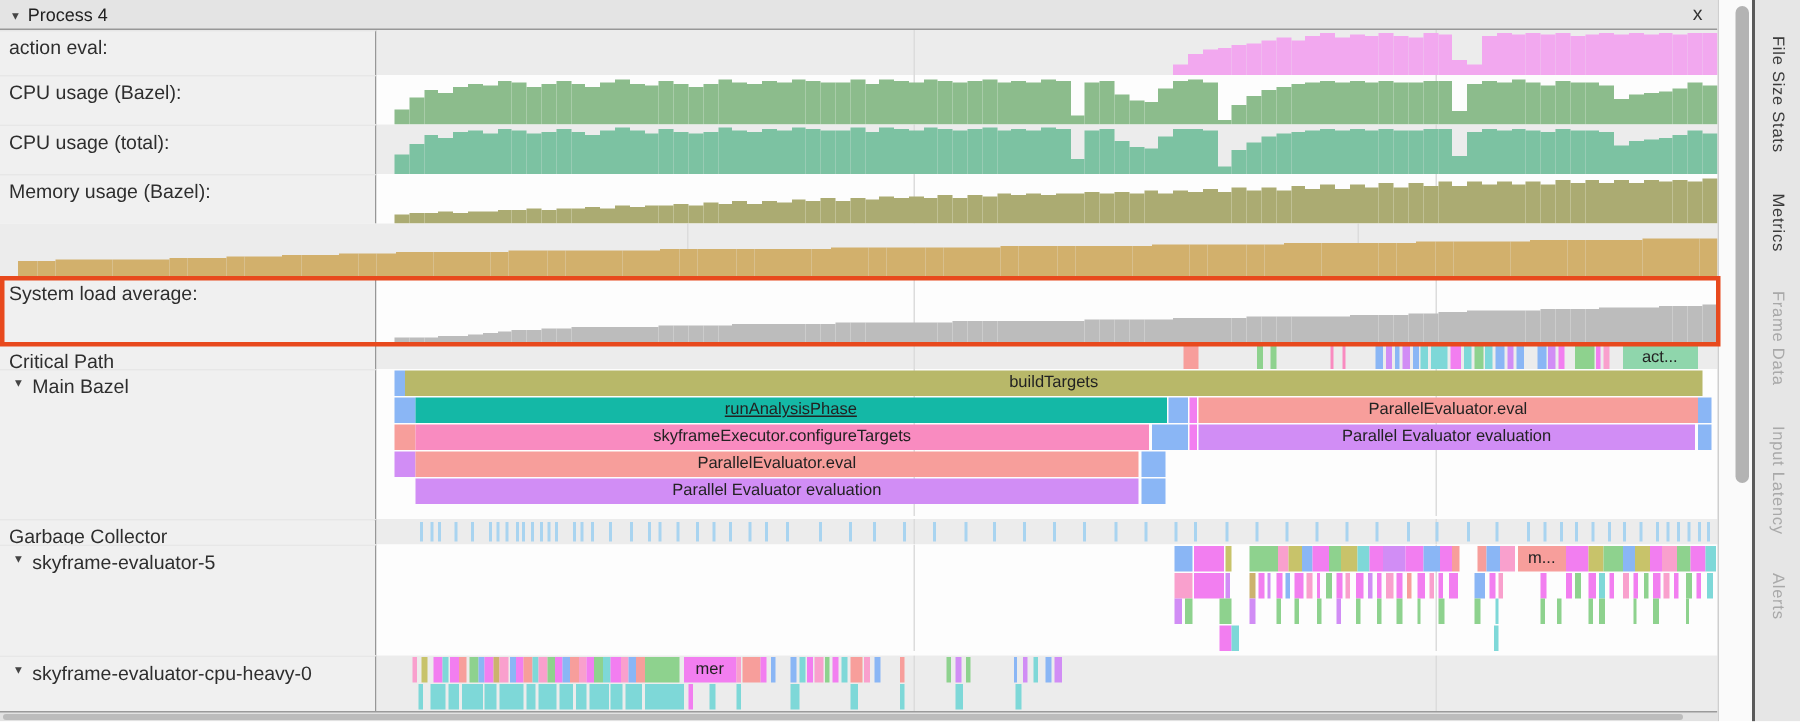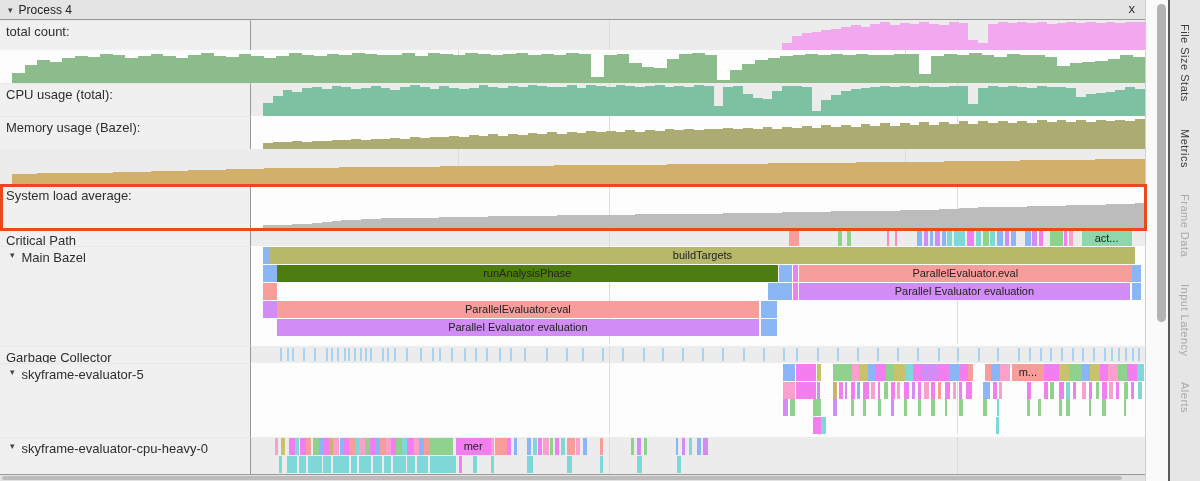--- a/index.html
+++ b/index.html
@@ -46,21 +46,21 @@
 <div class="app">
   <div class="main">
     <div class="header">
       <span class="tri">▾</span>
       <span>Process 4</span>
       <span class="close">x</span>
     </div>
     <div class="tracks" id="tracks">
         <div class="track-row" style="height: 30px;">
           <div class="t-label">
-            <span>total count:</span>
+            <span>action eval:</span>
           </div>
           <div class="t-content" style="background: rgb(236, 236, 236);">
             <div class="gridline" style="left: 40%;"></div>
             <div class="gridline" style="left: 79%;"></div>
             <div class="bars">
               <div class="bar" style="height: 0%; background: rgb(242, 168, 239);"></div>
               <div class="bar" style="height: 0%; background: rgb(242, 168, 239);"></div>
               <div class="bar" style="height: 0%; background: rgb(242, 168, 239);"></div>
               <div class="bar" style="height: 0%; background: rgb(242, 168, 239);"></div>
               <div class="bar" style="height: 0%; background: rgb(242, 168, 239);"></div>
@@ -146,20 +146,23 @@
               <div class="bar" style="height: 95%; background: rgb(242, 168, 239);"></div>
               <div class="bar" style="height: 93%; background: rgb(242, 168, 239);"></div>
               <div class="bar" style="height: 96%; background: rgb(242, 168, 239);"></div>
               <div class="bar" style="height: 94%; background: rgb(242, 168, 239);"></div>
               <div class="bar" style="height: 95%; background: rgb(242, 168, 239);"></div>
               <div class="bar" style="height: 96%; background: rgb(242, 168, 239);"></div>
             </div>
           </div>
         </div>
         <div class="track-row" style="height: 33px;">
+          <div class="t-label">
+            <span>CPU usage (Bazel):</span>
+          </div>
           <div class="t-content" style="background: rgb(253, 253, 253);">
             <div class="gridline" style="left: 40%;"></div>
             <div class="gridline" style="left: 79%;"></div>
             <div class="bars">
               <div class="bar" style="height: 32%; background: rgb(140, 188, 140);"></div>
               <div class="bar" style="height: 55%; background: rgb(140, 188, 140);"></div>
               <div class="bar" style="height: 72%; background: rgb(140, 188, 140);"></div>
               <div class="bar" style="height: 66%; background: rgb(140, 188, 140);"></div>
               <div class="bar" style="height: 78%; background: rgb(140, 188, 140);"></div>
               <div class="bar" style="height: 84%; background: rgb(140, 188, 140);"></div>
@@ -690,26 +693,27 @@
           <div class="t-label indent">
             <span class="tri sm">▾</span>
             <span>Main Bazel</span>
           </div>
           <div class="t-content" style="background: rgb(253, 253, 253);">
             <div class="gridline" style="left: 40%;"></div>
             <div class="gridline" style="left: 79%;"></div>
             <div class="slice" style="left: 1.3%; width: 0.8%; top: 1px; background: rgb(138, 182, 245);"></div>
             <div class="slice" style="left: 2.1%; width: 96.8%; top: 1px; background: rgb(184, 184, 105);">buildTargets</div>
             <div class="slice" style="left: 1.3%; width: 1.6%; top: 19px; background: rgb(138, 182, 245);"></div>
-            <div class="slice" style="left: 2.9%; width: 56%; top: 19px; background: #4d7c0f;">runAnalysisPhase</div>
+            <div class="slice" style="left: 2.9%; width: 56%; top: 19px; background: #14b8a6; text-decoration: underline;">runAnalysisPhase</div>
             <div class="slice" style="left: 59.1%; width: 1.4%; top: 19px; background: rgb(138, 182, 245);"></div>
             <div class="slice" style="left: 60.6%; width: 0.6%; top: 19px; background: rgb(242, 126, 240);"></div>
             <div class="slice" style="left: 61.3%; width: 37.2%; top: 19px; background: rgb(247, 158, 155);">ParallelEvaluator.eval</div>
             <div class="slice" style="left: 98.6%; width: 0.9%; top: 19px; background: rgb(138, 182, 245);"></div>
             <div class="slice" style="left: 1.3%; width: 1.6%; top: 37px; background: rgb(247, 158, 155);"></div>
+            <div class="slice" style="left: 2.9%; width: 54.7%; top: 37px; background: rgb(249, 139, 192);">skyframeExecutor.configureTargets</div>
             <div class="slice" style="left: 57.8%; width: 2.7%; top: 37px; background: rgb(138, 182, 245);"></div>
             <div class="slice" style="left: 60.6%; width: 0.6%; top: 37px; background: rgb(242, 126, 240);"></div>
             <div class="slice" style="left: 61.3%; width: 37%; top: 37px; background: rgb(209, 141, 245);">Parallel Evaluator evaluation</div>
             <div class="slice" style="left: 98.5%; width: 1%; top: 37px; background: rgb(138, 182, 245);"></div>
             <div class="slice" style="left: 1.3%; width: 1.6%; top: 55px; background: rgb(209, 141, 245);"></div>
             <div class="slice" style="left: 2.9%; width: 53.9%; top: 55px; background: rgb(247, 158, 155);">ParallelEvaluator.eval</div>
             <div class="slice" style="left: 57.1%; width: 1.7%; top: 55px; background: rgb(138, 182, 245);"></div>
             <div class="slice" style="left: 2.9%; width: 53.9%; top: 73px; background: rgb(209, 141, 245);">Parallel Evaluator evaluation</div>
             <div class="slice" style="left: 57.1%; width: 1.7%; top: 73px; background: rgb(138, 182, 245);"></div>
           </div>

